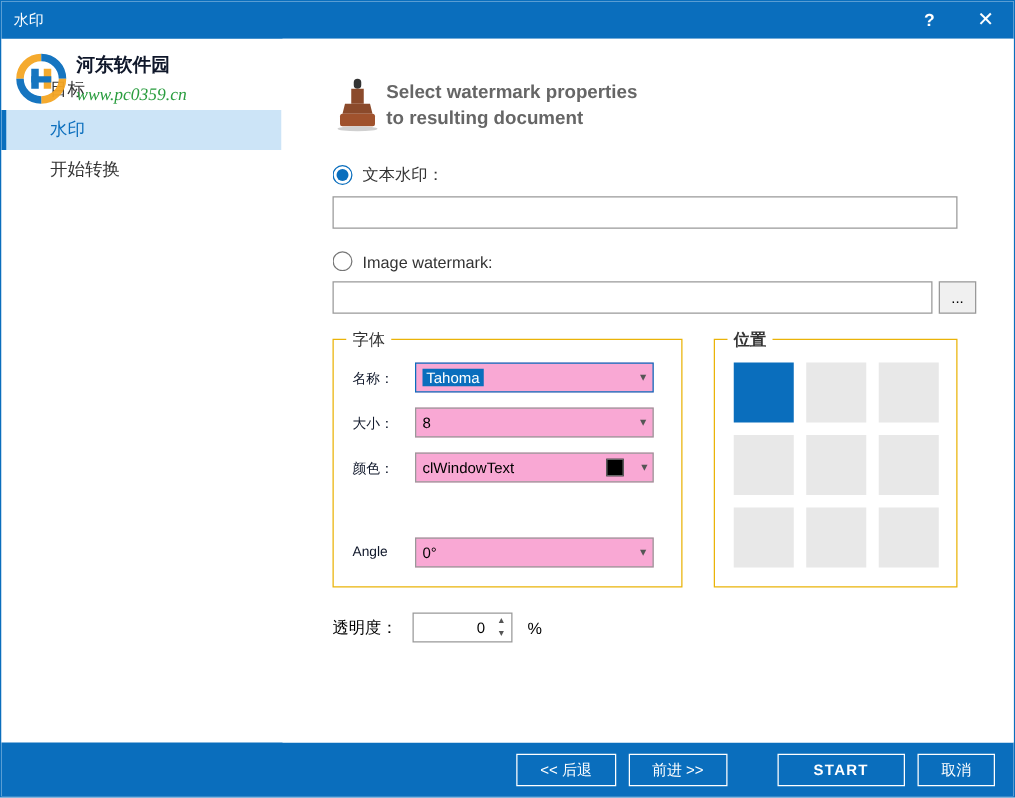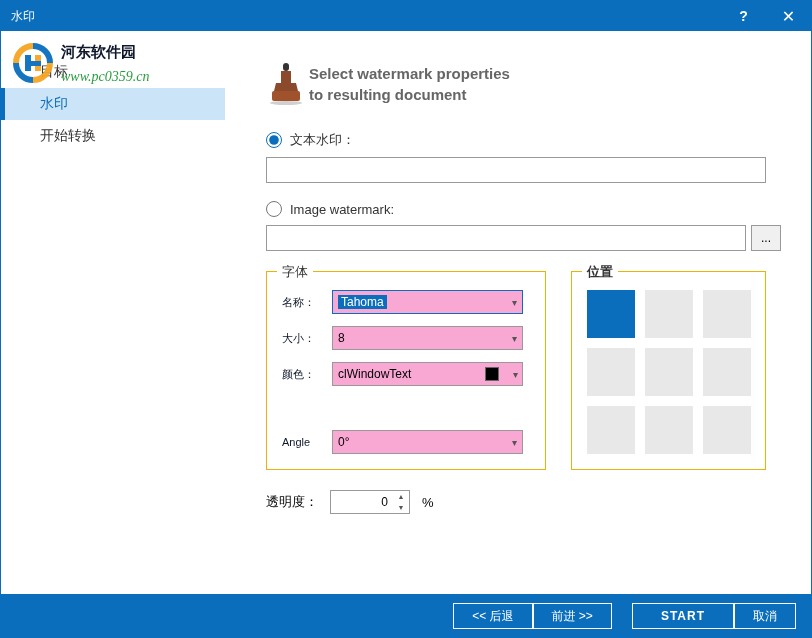--- a/index.html
+++ b/index.html
@@ -59,21 +59,21 @@
     .pos-grid { display: grid; grid-template-columns: repeat(3, 48px); grid-template-rows: repeat(3, 48px); gap: 10px; }
     .pos-cell { background: #e8e8e8; cursor: pointer; }
     .pos-cell.active { background: #0a6ebd; }
     
     .opacity-row { display: flex; align-items: center; gap: 12px; font-size: 13px; }
     .spinner { width: 80px; height: 24px; border: 1px solid #999; display: flex; align-items: center; }
     .spinner-val { flex: 1; text-align: right; padding-right: 5px; font-size: 12px; }
     .spinner-btns { width: 16px; height: 100%; display: flex; flex-direction: column; }
     .spinner-btns span { flex: 1; font-size: 7px; display: flex; align-items: center; justify-content: center; color: #555; cursor: pointer; }
     
-    .footer { height: 44px; background: #0a6ebd; display: flex; align-items: center; justify-content: flex-end; padding: 0 15px; }
+    .footer { height: 44px; background: #0a6ebd; display: flex; align-items: center; justify-content: flex-end; padding: 0 15px; gap: 10px; }
     .footer-btn { height: 26px; padding: 0 18px; background: transparent; border: 1px solid #fff; color: #fff; font-size: 12px; cursor: pointer; }
     .footer-btn.start { font-weight: bold; letter-spacing: 1px; padding: 0 28px; }
     .footer-spacer { width: 20px; }
   </style>
 </head>
 <body>
 
 <div class="titlebar">
   <span class="titlebar-text">水印</span>
   <div class="titlebar-controls">

